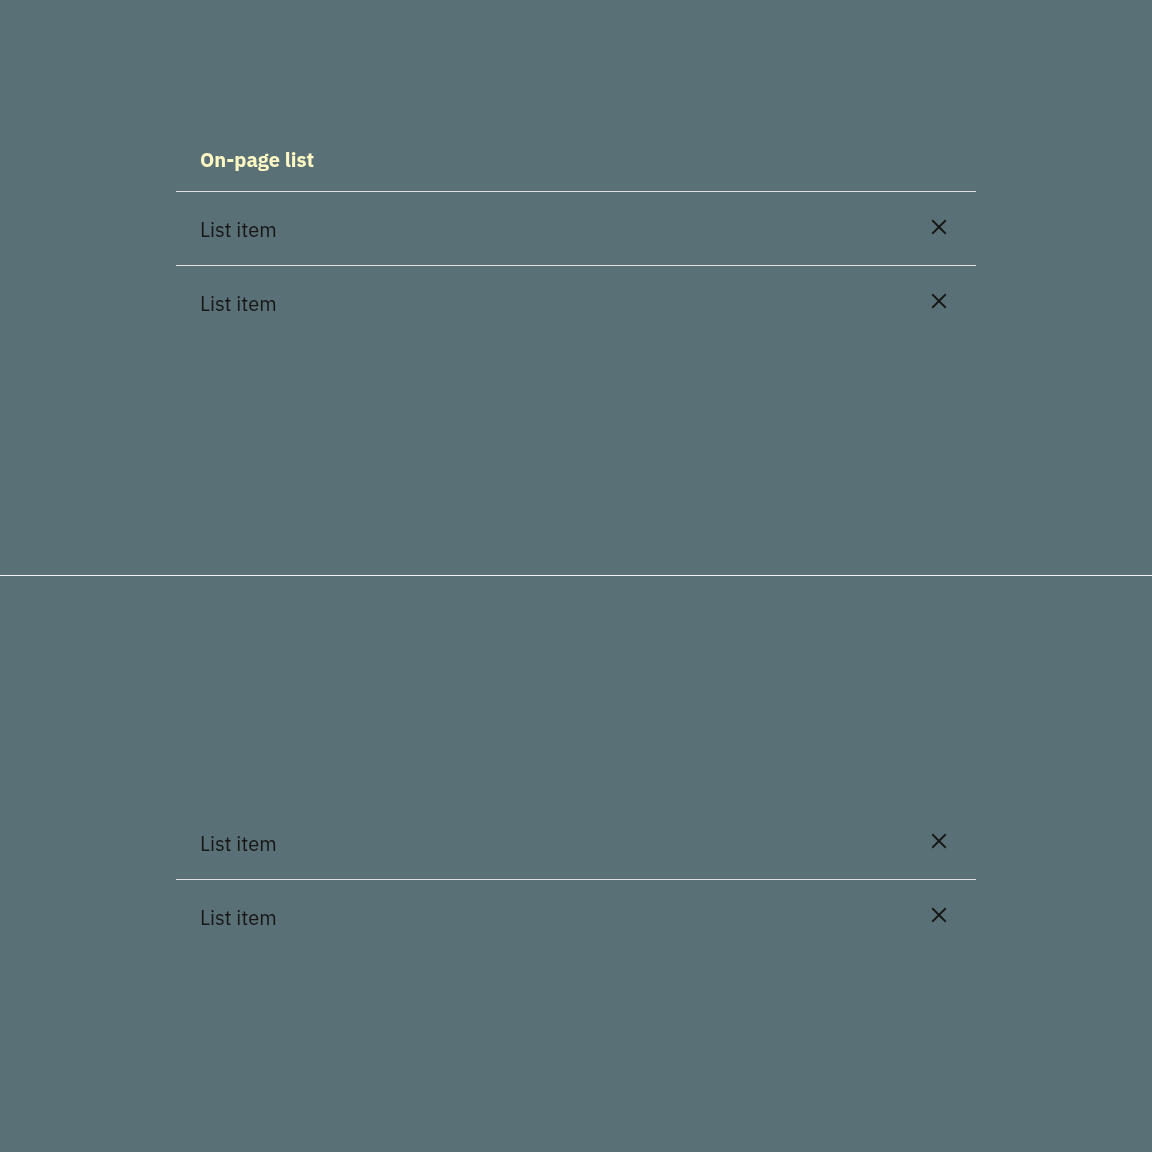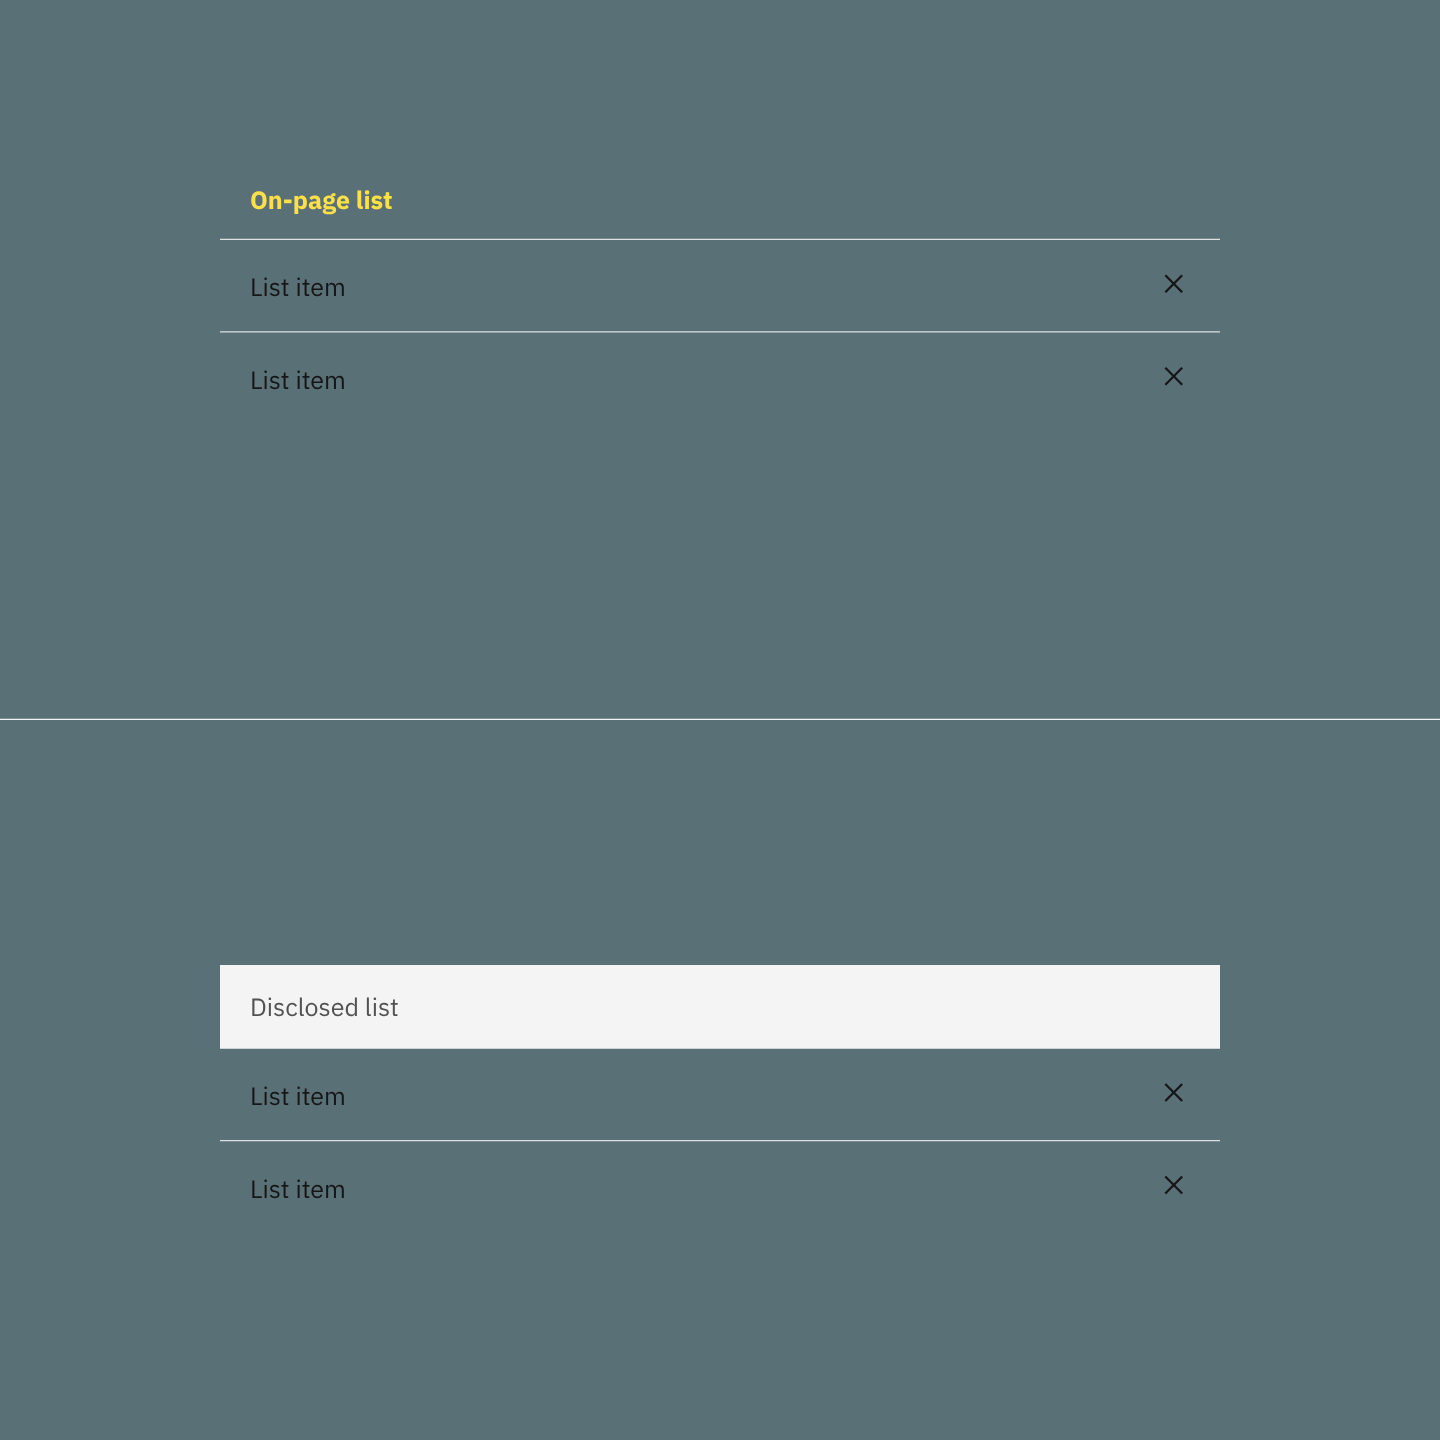--- a/index.html
+++ b/index.html
@@ -32,21 +32,21 @@
     }
     .list-container-top {
       margin-top: -90px;
     }
     .list-container-bottom {
       margin-top: 30px;
     }
     .list-heading {
       font-size: 20px;
       font-weight: 700;
-      color: #fde047;
+      color: #fef9c3;
       padding: 0 24px 18px 24px;
     }
     .heading-rule {
       border: none;
       border-top: 1px solid #e0e0e0;
       margin: 0;
     }
     .disclosed-header {
       background-color: #f4f4f4;
       padding: 20px 24px;
@@ -112,21 +112,20 @@
             <line x1="14" y1="2" x2="2" y2="14"></line>
           </svg>
         </span>
       </button>
     </div>
   </div>
 </div>
 
 <div class="section">
   <div class="list-container list-container-bottom">
-    <div class="disclosed-header">Disclosed list</div>
     <div class="list-row">
       <span class="list-row-label">List item</span>
       <button class="close-btn">
         <span>
           <svg viewBox="0 0 16 16" fill="none" stroke="#161616" stroke-width="1.6">
             <line x1="2" y1="2" x2="14" y2="14"></line>
             <line x1="14" y1="2" x2="2" y2="14"></line>
           </svg>
         </span>
       </button>

